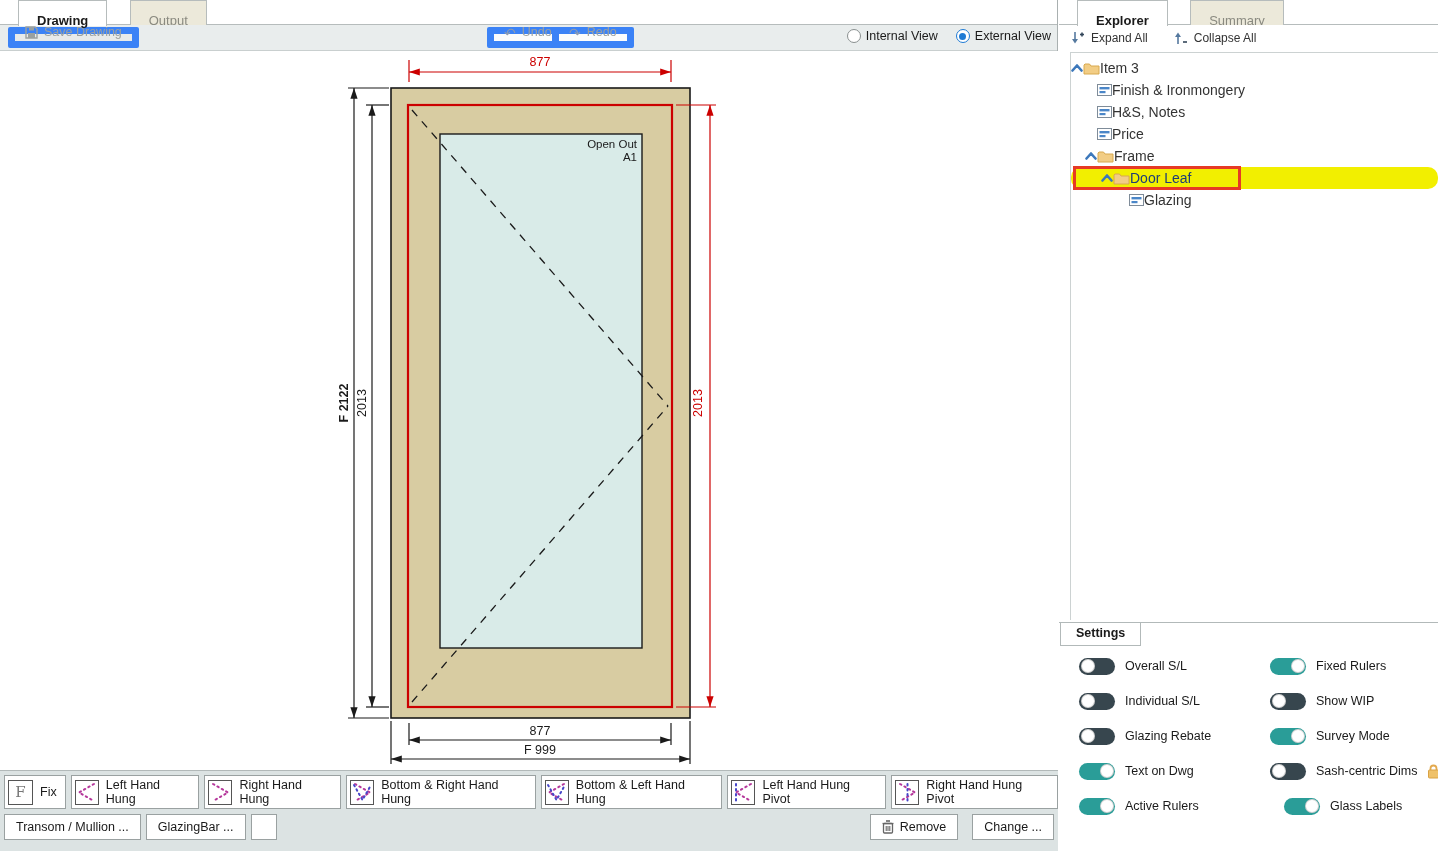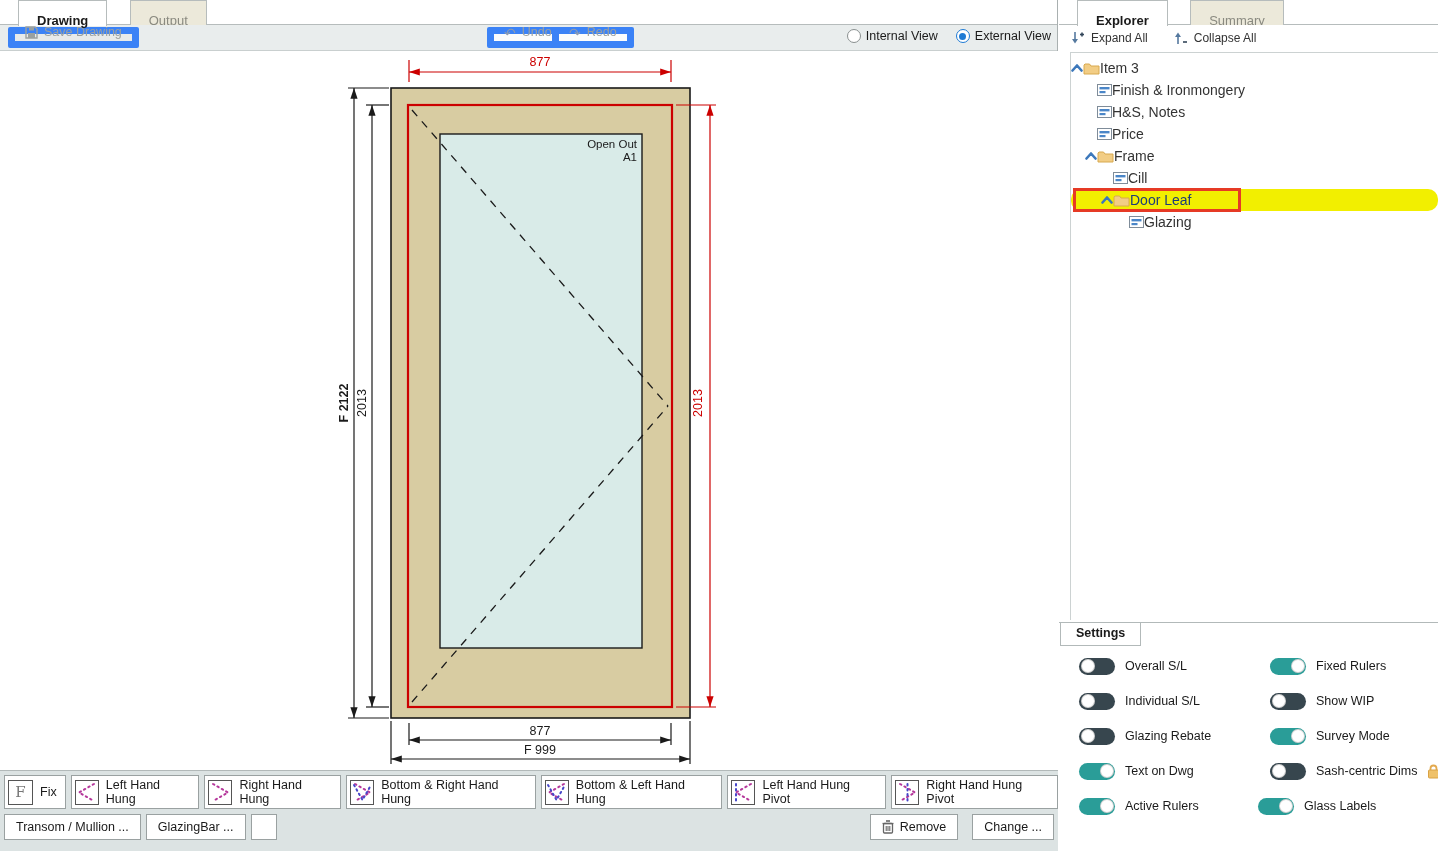--- a/index.html
+++ b/index.html
@@ -339,29 +339,20 @@
       <span class="spacer" style="width:14px"></span>
       <svg width="12" height="8" viewBox="0 0 12 8">
           <polyline points="1.5,6.5 6,1.5 10.5,6.5" fill="none" stroke="#3c78bb" stroke-width="2.6" stroke-linecap="round" stroke-linejoin="round"></polyline>
         </svg>
       <svg width="17" height="13" viewBox="0 0 17 13">
           <path d="M1 3 L1 12 L16 12 L16 4 L8 4 L6.5 2 L2 2 z" fill="#f2cd85" stroke="#d8a94f" stroke-width="1"></path>
         </svg>
       <span>Frame</span>
     </div>
 
-    <div class="trow">
-      <span class="spacer" style="width:42px"></span>
-      <svg width="15" height="12" viewBox="0 0 15 12">
-          <rect x="0.5" y="0.5" width="14" height="11" fill="#fff" stroke="#7f8c99"></rect>
-          <rect x="2.5" y="3" width="10" height="2.4" fill="#4a86c8"></rect>
-          <rect x="2.5" y="7" width="6" height="2.2" fill="#4a86c8"></rect>
-        </svg>
-      <span>Cill</span>
-    </div>
 
     <div class="trow selected">
       <span class="spacer" style="width:30px"></span>
       <svg width="12" height="8" viewBox="0 0 12 8">
           <polyline points="1.5,6.5 6,1.5 10.5,6.5" fill="none" stroke="#3c78bb" stroke-width="2.6" stroke-linecap="round" stroke-linejoin="round"></polyline>
         </svg>
       <svg width="17" height="13" viewBox="0 0 17 13">
           <path d="M1 3 L1 12 L16 12 L16 4 L8 4 L6.5 2 L2 2 z" fill="#f2cd85" stroke="#d8a94f" stroke-width="1"></path>
         </svg>
       <span class="doorleaf-label">Door Leaf</span>
@@ -435,19 +426,19 @@
   <div class="toggle-row" style="left:211px; top:762px">
     <span class="toggle">
         <span class="knob"></span>
       </span>
     <span class="toggle-label">Sash-centric Dims</span>
     <svg width="13" height="15" viewBox="0 0 13 15">
       <path d="M3.5 6 V4.5 a3 3 0 0 1 6 0 V6" fill="none" stroke="#e3a94e" stroke-width="1.8"></path>
       <rect x="1.5" y="6" width="10" height="8" rx="1" fill="#efc169" stroke="#d9a244" stroke-width="1"></rect>
     </svg>
   </div>
-  <div class="toggle-row" style="left:199px; top:797px">
+  <div class="toggle-row" style="left:225px; top:797px">
     <span class="toggle on">
         <span class="knob"></span>
       </span>
     <span class="toggle-label">Glass Labels</span>
   </div>
 </div>
 
 </body></html>

